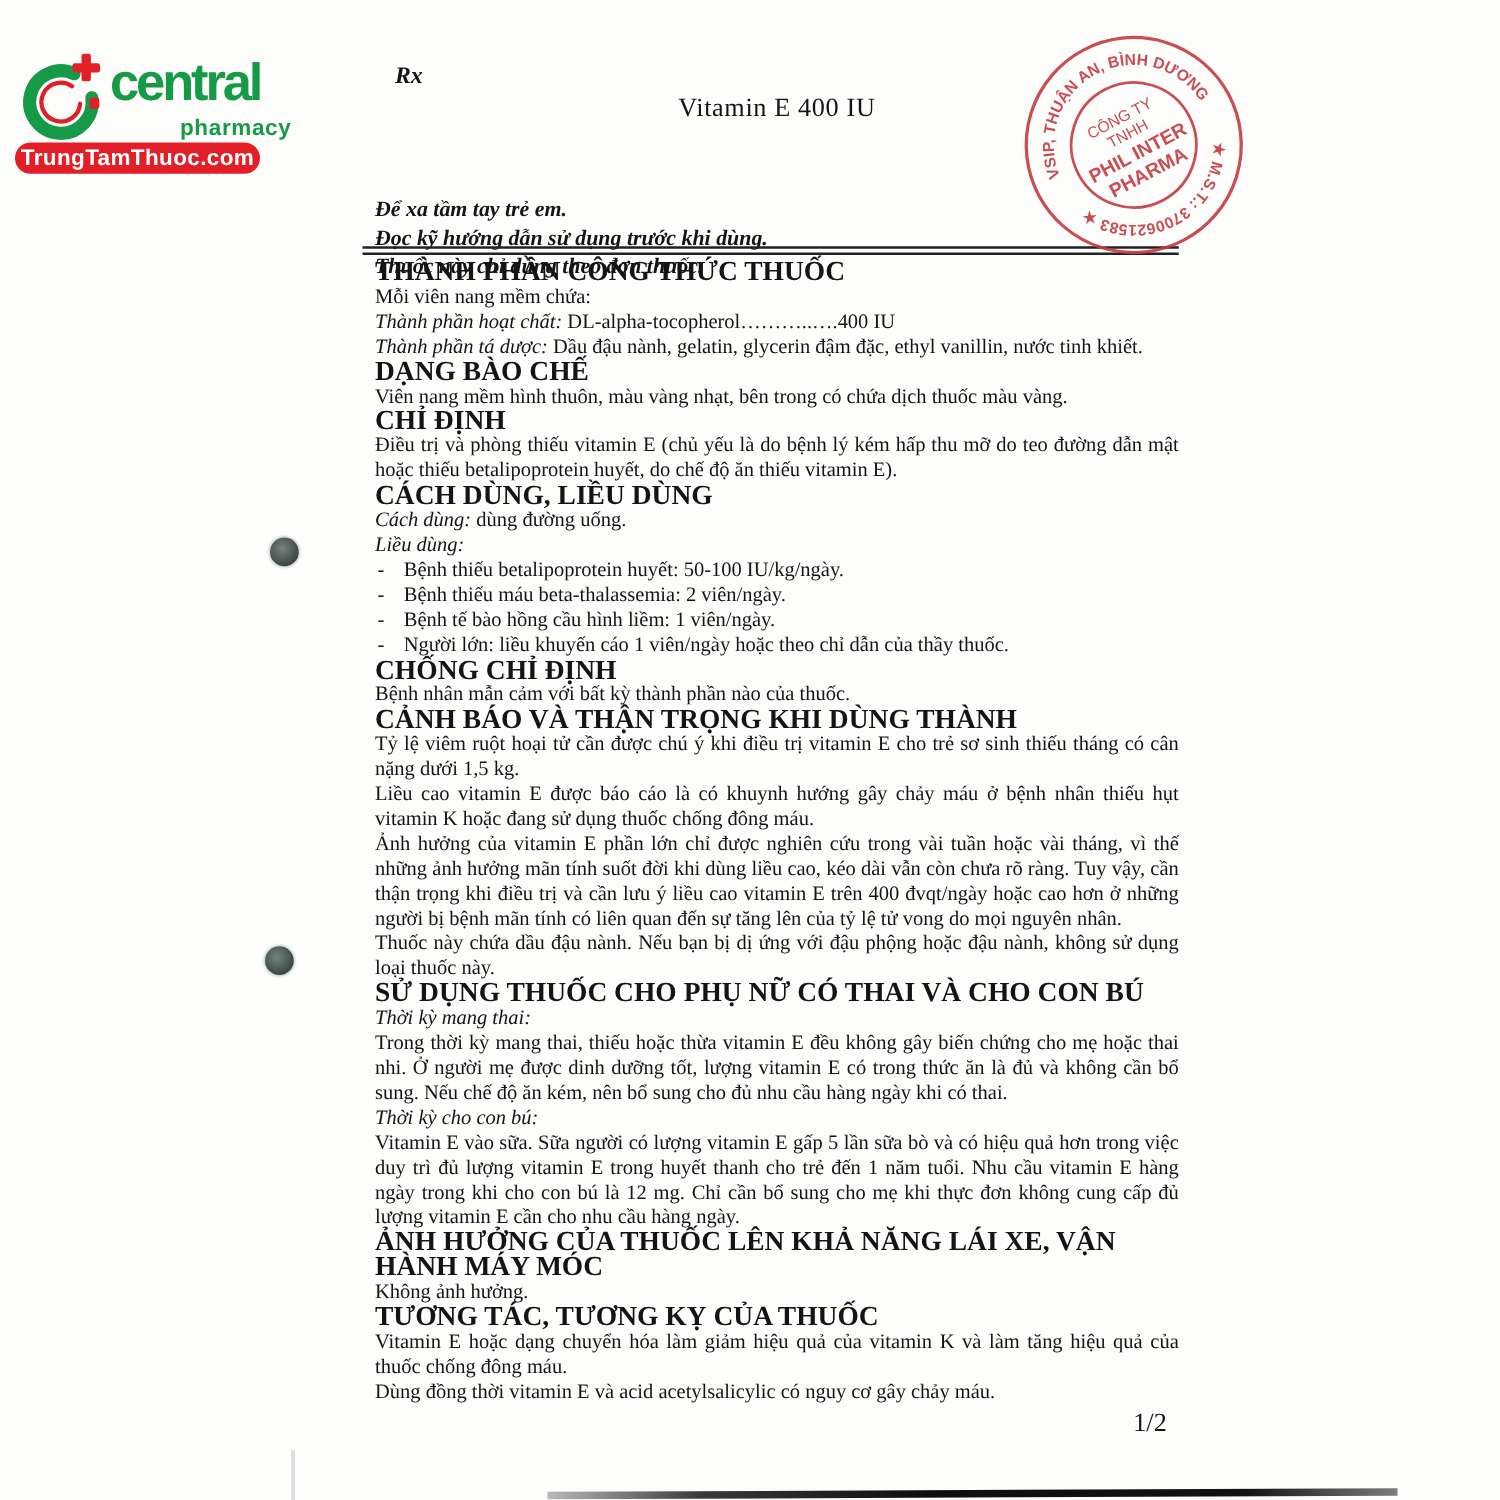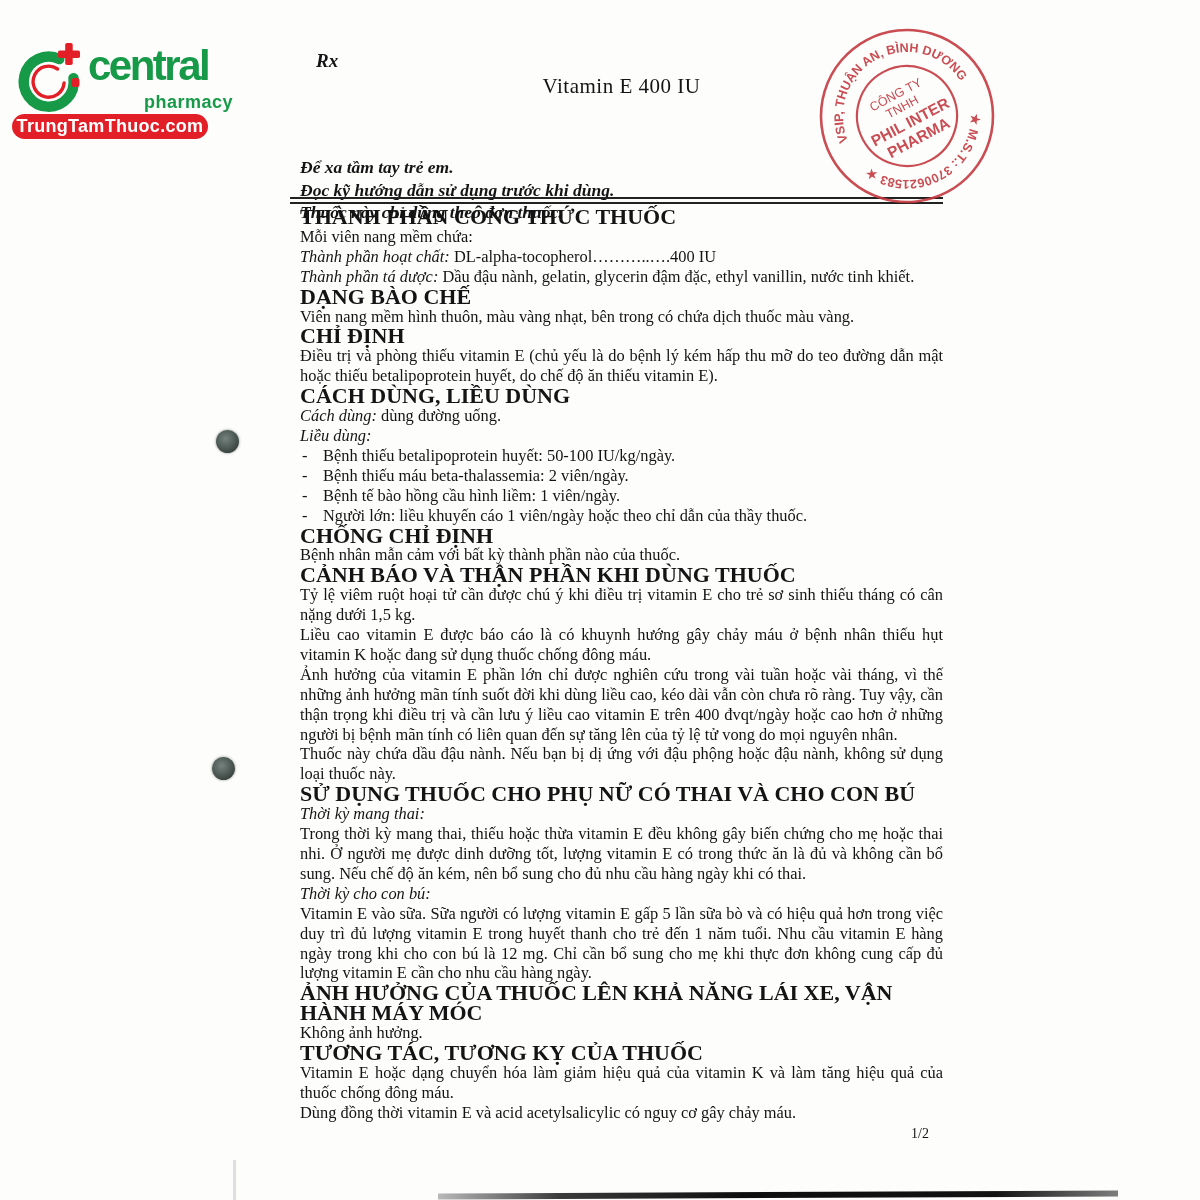--- a/index.html
+++ b/index.html
@@ -27,21 +27,21 @@
         border-top:2px solid #222;border-bottom:2px solid #222;}
 
   
   .content{position:absolute;left:300px;top:207px;width:643px;
            font-size:16.4px;line-height:19.9px;}
   .h{font-weight:bold;font-size:22px;}
   .para{text-align:justify;}
   .it{font-style:italic;}
   .bullet{position:relative;padding-left:23px;text-align:justify;}
   .dash{position:absolute;left:2px;}
-  .pageno{position:absolute;left:885px;top:1126px;width:70px;text-align:center;font-size:14px;}
+  .pageno{position:absolute;left:885px;top:1126px;width:70px;text-align:center;font-size:21px;}
 
   
   .stamp{position:absolute;left:815px;top:24px;transform:rotate(-28deg);opacity:.9;}
   .stamp text, .stamp textPath{font-family:"Liberation Sans",sans-serif;fill:var(--stamp-red,#c43a40);}
 
   
   .hole{position:absolute;width:23px;height:23px;border-radius:50%;
         background:radial-gradient(circle at 42% 38%, #75827d 0%, #515d59 45%, #36403d 78%, #2b3331 100%);
         box-shadow:0 0 2px 1px rgba(120,130,125,.4);}
   .hole1{left:216px;top:430px;}
@@ -107,21 +107,21 @@
       <div class="para">Điều trị và phòng thiếu vitamin E (chủ yếu là do bệnh lý kém hấp thu mỡ do teo đường dẫn mật hoặc thiếu betalipoprotein huyết, do chế độ ăn thiếu vitamin E).</div>
       <div class="h">CÁCH DÙNG, LIỀU DÙNG</div>
       <div class="para"><span class="it">Cách dùng:</span><span> dùng đường uống.</span></div>
       <div class="para it">Liều dùng:</div>
       <div class="bullet"><span class="dash">-</span><span>Bệnh thiếu betalipoprotein huyết: 50-100 IU/kg/ngày.</span></div>
       <div class="bullet"><span class="dash">-</span><span>Bệnh thiếu máu beta-thalassemia: 2 viên/ngày.</span></div>
       <div class="bullet"><span class="dash">-</span><span>Bệnh tế bào hồng cầu hình liềm: 1 viên/ngày.</span></div>
       <div class="bullet"><span class="dash">-</span><span>Người lớn: liều khuyến cáo 1 viên/ngày hoặc theo chỉ dẫn của thầy thuốc.</span></div>
       <div class="h">CHỐNG CHỈ ĐỊNH</div>
       <div class="para">Bệnh nhân mẫn cảm với bất kỳ thành phần nào của thuốc.</div>
-      <div class="h">CẢNH BÁO VÀ THẬN PHẦN KHI DÙNG THUỐC</div>
+      <div class="h">CẢNH BÁO VÀ THẬN TRỌNG KHI DÙNG THÀNH</div>
       <div class="para">Tỷ lệ viêm ruột hoại tử cần được chú ý khi điều trị vitamin E cho trẻ sơ sinh thiếu tháng có cân nặng dưới 1,5 kg.</div>
       <div class="para">Liều cao vitamin E được báo cáo là có khuynh hướng gây chảy máu ở bệnh nhân thiếu hụt vitamin K hoặc đang sử dụng thuốc chống đông máu.</div>
       <div class="para">Ảnh hưởng của vitamin E phần lớn chỉ được nghiên cứu trong vài tuần hoặc vài tháng, vì thế những ảnh hưởng mãn tính suốt đời khi dùng liều cao, kéo dài vẫn còn chưa rõ ràng. Tuy vậy, cần thận trọng khi điều trị và cần lưu ý liều cao vitamin E trên 400 đvqt/ngày hoặc cao hơn ở những người bị bệnh mãn tính có liên quan đến sự tăng lên của tỷ lệ tử vong do mọi nguyên nhân.</div>
       <div class="para">Thuốc này chứa dầu đậu nành. Nếu bạn bị dị ứng với đậu phộng hoặc đậu nành, không sử dụng loại thuốc này.</div>
       <div class="h">SỬ DỤNG THUỐC CHO PHỤ NỮ CÓ THAI VÀ CHO CON BÚ</div>
       <div class="para it">Thời kỳ mang thai:</div>
       <div class="para">Trong thời kỳ mang thai, thiếu hoặc thừa vitamin E đều không gây biến chứng cho mẹ hoặc thai nhi. Ở người mẹ được dinh dưỡng tốt, lượng vitamin E có trong thức ăn là đủ và không cần bổ sung. Nếu chế độ ăn kém, nên bổ sung cho đủ nhu cầu hàng ngày khi có thai.</div>
       <div class="para it">Thời kỳ cho con bú:</div>
       <div class="para">Vitamin E vào sữa. Sữa người có lượng vitamin E gấp 5 lần sữa bò và có hiệu quả hơn trong việc duy trì đủ lượng vitamin E trong huyết thanh cho trẻ đến 1 năm tuổi. Nhu cầu vitamin E hàng ngày trong khi cho con bú là 12 mg. Chỉ cần bổ sung cho mẹ khi thực đơn không cung cấp đủ lượng vitamin E cần cho nhu cầu hàng ngày.</div>
       <div class="h">ẢNH HƯỞNG CỦA THUỐC LÊN KHẢ NĂNG LÁI XE, VẬN HÀNH MÁY MÓC</div>

